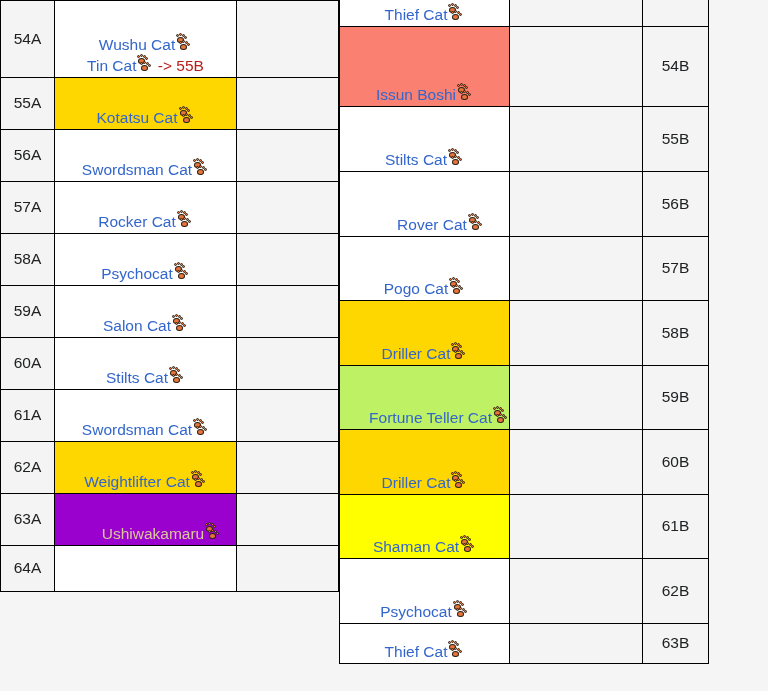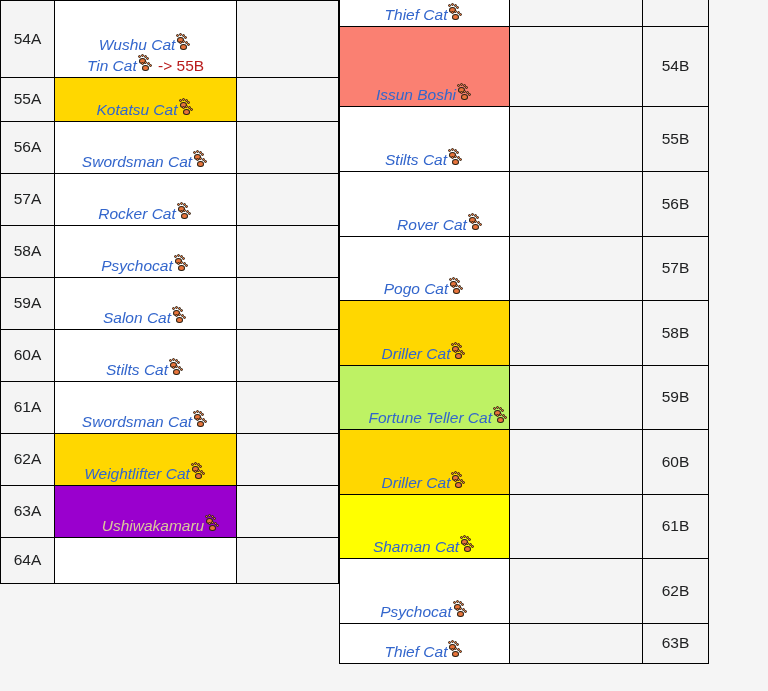--- a/index.html
+++ b/index.html
@@ -29,21 +29,21 @@
     color: #202122;
   }
   .wikitable td.idcell {
     background: #f4f4f4;
     vertical-align: middle;
     color: #202122;
     font-size: 15.5px;
   }
   .wikitable td.blankcell { background: #f4f4f4; }
   .namecell { padding-bottom: 4px; }
-  .lnk { color: #3366cc; text-decoration: none; white-space: nowrap; font-style: italic; }
+  .lnk { color: #3366cc; text-decoration: none; white-space: nowrap; }
   .lnk.onpurple { color: #d9c89a; }
   .plain { color: #b91c1c; }
   
   .paw {
     display: inline-block;
     width: 16px; height: 14px;
     position: relative;
     vertical-align: -3px;
     margin-left: 1px;
   }
@@ -97,21 +97,21 @@
           <td class="blankcell">&nbsp;</td>
         </tr>
         <tr style="height: 77px;">
           <td class="idcell">54A</td>
           <td class="namecell" style="background: rgb(255, 255, 255);">
             <div><span class="lnk">Wushu Cat</span><span class="paw"><i class="pad p1"></i><i class="pad p2"></i><i class="toe t1"></i><i class="toe t2"></i><i class="toe t3"></i><i class="toe t4"></i><i class="toe t5"></i><i class="toe t6"></i><i class="toe t7"></i><i class="toe t8"></i></span></div>
             <div><span class="lnk">Tin Cat</span><span class="paw"><i class="pad p1"></i><i class="pad p2"></i><i class="toe t1"></i><i class="toe t2"></i><i class="toe t3"></i><i class="toe t4"></i><i class="toe t5"></i><i class="toe t6"></i><i class="toe t7"></i><i class="toe t8"></i></span><span class="plain"> -&gt; 55B</span></div>
           </td>
           <td class="blankcell">&nbsp;</td>
         </tr>
-        <tr style="height: 44px;">
+        <tr style="height: 52px;">
           <td class="idcell">55A</td>
           <td class="namecell" style="background: rgb(255, 215, 0);">
             <div><span class="lnk">Kotatsu Cat</span><span class="paw"><i class="pad p1"></i><i class="pad p2"></i><i class="toe t1"></i><i class="toe t2"></i><i class="toe t3"></i><i class="toe t4"></i><i class="toe t5"></i><i class="toe t6"></i><i class="toe t7"></i><i class="toe t8"></i></span></div>
           </td>
           <td class="blankcell">&nbsp;</td>
         </tr>
         <tr style="height: 52px;">
           <td class="idcell">56A</td>
           <td class="namecell" style="background: rgb(255, 255, 255);">
             <div><span class="lnk">Swordsman Cat</span><span class="paw"><i class="pad p1"></i><i class="pad p2"></i><i class="toe t1"></i><i class="toe t2"></i><i class="toe t3"></i><i class="toe t4"></i><i class="toe t5"></i><i class="toe t6"></i><i class="toe t7"></i><i class="toe t8"></i></span></div>

